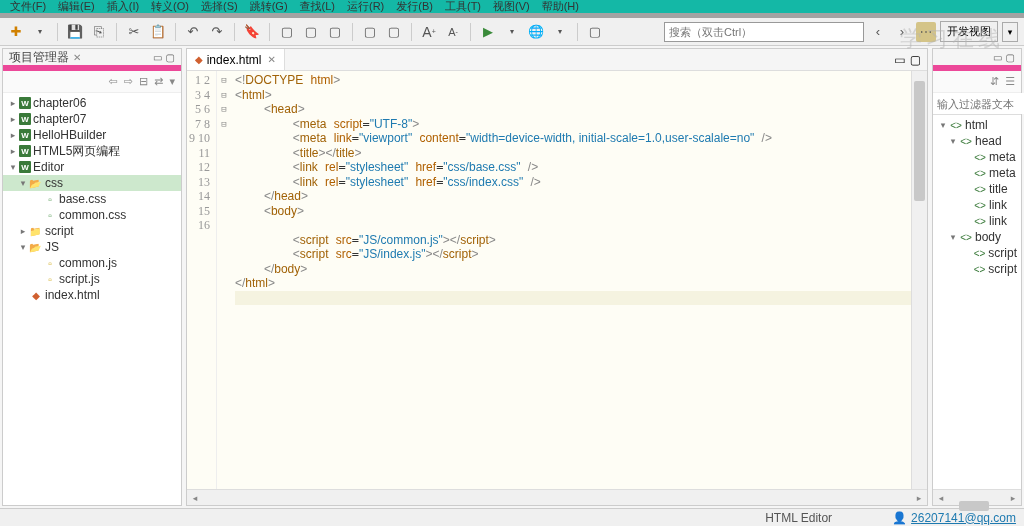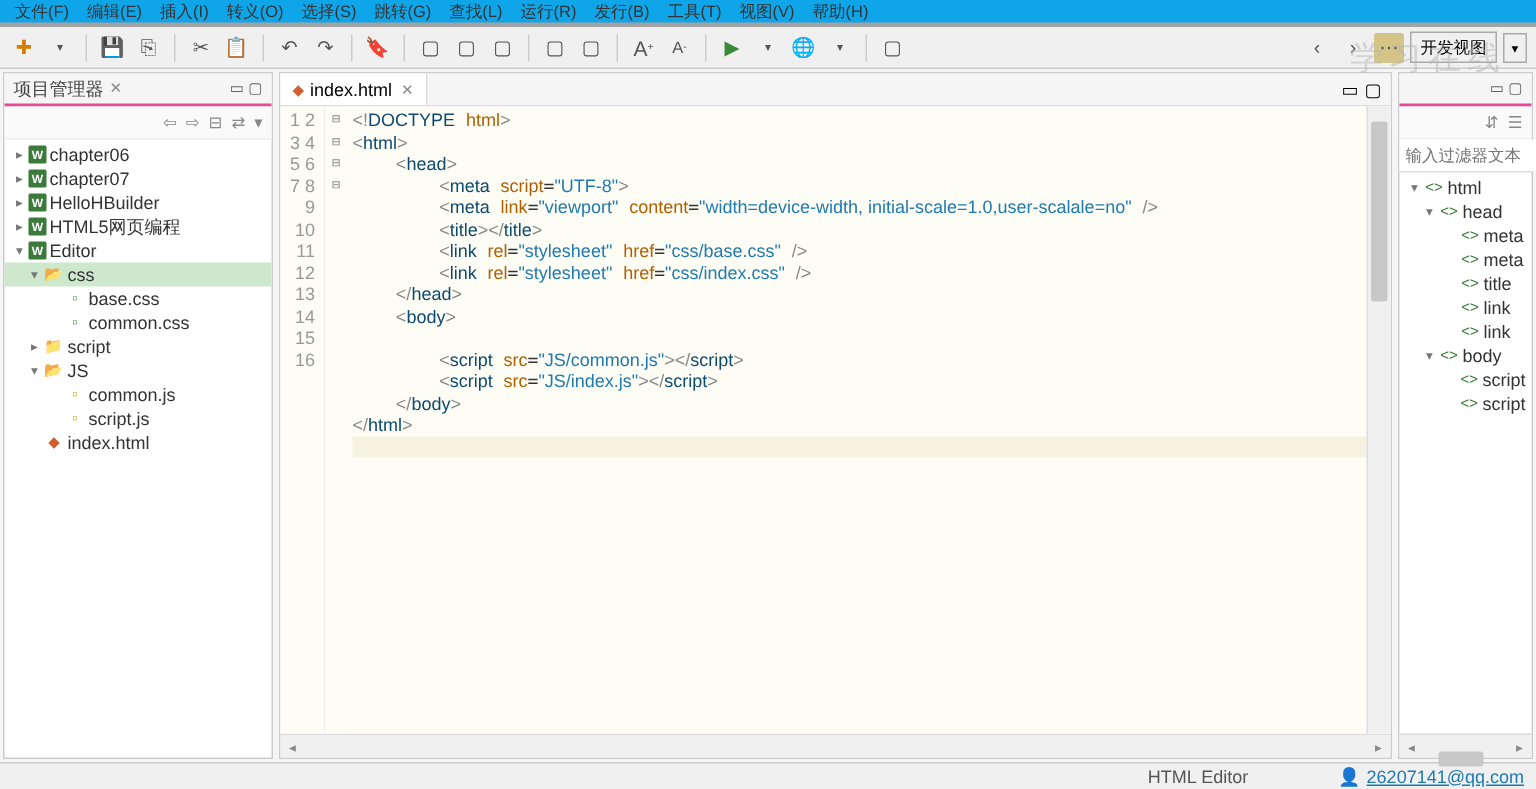--- a/index.html
+++ b/index.html
@@ -1,38 +1,38 @@
 <!DOCTYPE html>
 <html><head>
 <meta charset="utf-8">
 <style>
 * { margin: 0; padding: 0; box-sizing: border-box; font-family: "Microsoft YaHei", Arial, sans-serif; font-size: 12px; }
 body { background: #f5f5f5; overflow: hidden; width: 1024px; height: 526px; }
 
-.menubar { background: #0ea5e9; height: 18px; display: flex; align-items: center; padding: 0 4px; border-bottom: 3px solid #a3a3a3; }
+.menubar { background: #14b8a6; height: 18px; display: flex; align-items: center; padding: 0 4px; border-bottom: 5px solid #a3a3a3; }
 .menubar span { padding: 0 6px; cursor: default; font-size: 11px; color: #333; }
 
 .toolbar { background: #f0f0f0; height: 28px; display: flex; align-items: center; padding: 0 6px; border-bottom: 1px solid #ccc; gap: 4px; }
 .tbtn { width: 20px; height: 20px; display: flex; align-items: center; justify-content: center; color: #555; font-size: 13px; }
 .tbtn.orange { color: #d08000; }
 .tbtn.green { color: #3a8a3a; }
 .tsep { width: 1px; height: 18px; background: #ccc; margin: 0 3px; }
 .search-box { margin-left: auto; display: flex; align-items: center; gap: 4px; }
 .search-box input { width: 200px; height: 20px; border: 1px solid #999; padding: 0 4px; font-size: 11px; background: #fff; }
 .dev-btn { border: 1px solid #aaa; padding: 2px 6px; font-size: 11px; background: #f0f0f0; }
 .dev-drop { border: 1px solid #aaa; width: 16px; height: 20px; display:flex;align-items:center;justify-content:center;font-size:9px; }
 
 .main { display: flex; height: 462px; }
 
 .panel { background: #fff; border: 1px solid #ccc; margin: 2px; display: flex; flex-direction: column; }
 .panel-left { width: 180px; }
 .panel-center { flex: 1; }
 .panel-right { width: 90px; }
 
-.panel-header { height: 22px; background: #f5f5f5; border-bottom: 2px solid #ec4899; display: flex; align-items: center; padding: 0 6px; font-size: 11px; color: #444; text-align: center; }
+.panel-header { height: 22px; background: #f5f5f5; border-bottom: 6px solid #ec4899; display: flex; align-items: center; padding: 0 6px; font-size: 11px; color: #444; text-align: center; }
 .panel-header .close-x { margin-left: 4px; font-size: 10px; color: #888; }
 .panel-header .spacer { flex: 1; }
 .panel-header .winbtn { font-size: 10px; color: #666; margin-left: 3px; }
 
 .mini-toolbar { height: 22px; background: #fafafa; border-bottom: 1px solid #eee; display: flex; align-items: center; justify-content: flex-end; padding: 0 6px; gap: 6px; }
 .mini-toolbar span { font-size: 11px; color: #888; }
 
 .tree { flex: 1; overflow: auto; padding: 2px 0; }
 .tree-row { display: flex; align-items: center; height: 16px; padding: 0 4px; font-size: 11px; color: #333; white-space: nowrap; }
 .tree-row .tw { width: 12px; text-align: center; color: #777; font-size: 9px; }
@@ -47,24 +47,24 @@
 .tree-row.sel { background: #cde8cd; }
 .tree-row.ind1 { padding-left: 14px; }
 .tree-row.ind2 { padding-left: 28px; }
 
 .editor-tabs { height: 22px; background: #f5f5f5; border-bottom: 1px solid #ddd; display: flex; align-items: center; }
 .editor-tab { display: flex; align-items: center; gap: 4px; padding: 0 8px; height: 100%; border-right: 1px solid #ddd; background: #fff; font-size: 11px; }
 .editor-tab .ic { color: #d06030; font-size: 10px; }
 .editor-tab .tx { color: #888; font-size: 10px; margin-left: 2px; }
 
 .editor-body { flex: 1; display: flex; background: #fefdf5; overflow: hidden; position: relative; }
-.gutter { width: 30px; background: #fefdf5; border-right: 1px solid #eee; text-align: right; padding: 2px 6px 0 0; color: #999; font-family: Liberation Sans, sans-serif; font-size: 12px; line-height: 14.5px; }
+.gutter { width: 30px; background: #fefdf5; border-right: 1px solid #eee; text-align: right; padding: 2px 6px 0 0; color: #999; font-family: Liberation Serif, serif; font-size: 12px; line-height: 14.5px; }
 .fold-gutter { width: 14px; background: #fefdf5; padding-top: 2px; font-size: 9px; color: #888; line-height: 14.5px; text-align: center; font-family: Consolas, monospace; }
 .code { flex: 1; padding: 2px 0 0 4px; font-family: Consolas, monospace; font-size: 12px; line-height: 14.5px; white-space: pre; color: #333; overflow: auto; }
-.code .t { color: #0c4a6e; }
+.code .t { color: #a16207; }
 .code .a { color: #b06000; }
 .code .s { color: #1e7ab0; }
 .code .p { color: #888; }
 .code .cursor-line { background: #f5f3e0; display: block; }
 .vscroll { width: 16px; background: #f0f0f0; border-left: 1px solid #ddd; position: relative; }
 .vscroll .thumb { position: absolute; left: 2px; right: 2px; top: 10px; height: 120px; background: #c8c8c8; border-radius: 2px; }
 .hscroll { height: 16px; background: #f0f0f0; border-top: 1px solid #ddd; display:flex;align-items:center; }
 .hscroll .arr { width:16px;text-align:center;color:#888;font-size:9px; }
 .hscroll .track { flex:1; }
 
@@ -123,20 +123,21 @@
   <span class="tbtn" style="font-size:14px;">A<sup style="font-size:7px;">+</sup></span>
   <span class="tbtn" style="font-size:11px;">A<sup style="font-size:7px;">-</sup></span>
   <span class="tsep"></span>
   <span class="tbtn green">▶</span>
     <span class="tbtn" style="font-size:8px;">▾</span>
   <span class="tbtn">🌐</span>
     <span class="tbtn" style="font-size:8px;">▾</span>
   <span class="tsep"></span>
   <span class="tbtn">▢</span>
   <div class="search-box">
+    <input placeholder="搜索（双击Ctrl）" style="">
     <span class="tbtn">‹</span>
     <span class="tbtn">›</span>
     <span class="tbtn" style="background:#d4c488;border-radius:2px;">⋯</span>
     <span class="dev-btn">开发视图</span>
     <span class="dev-drop">▾</span>
   </div>
 </div>
 
 <div class="main">
 

